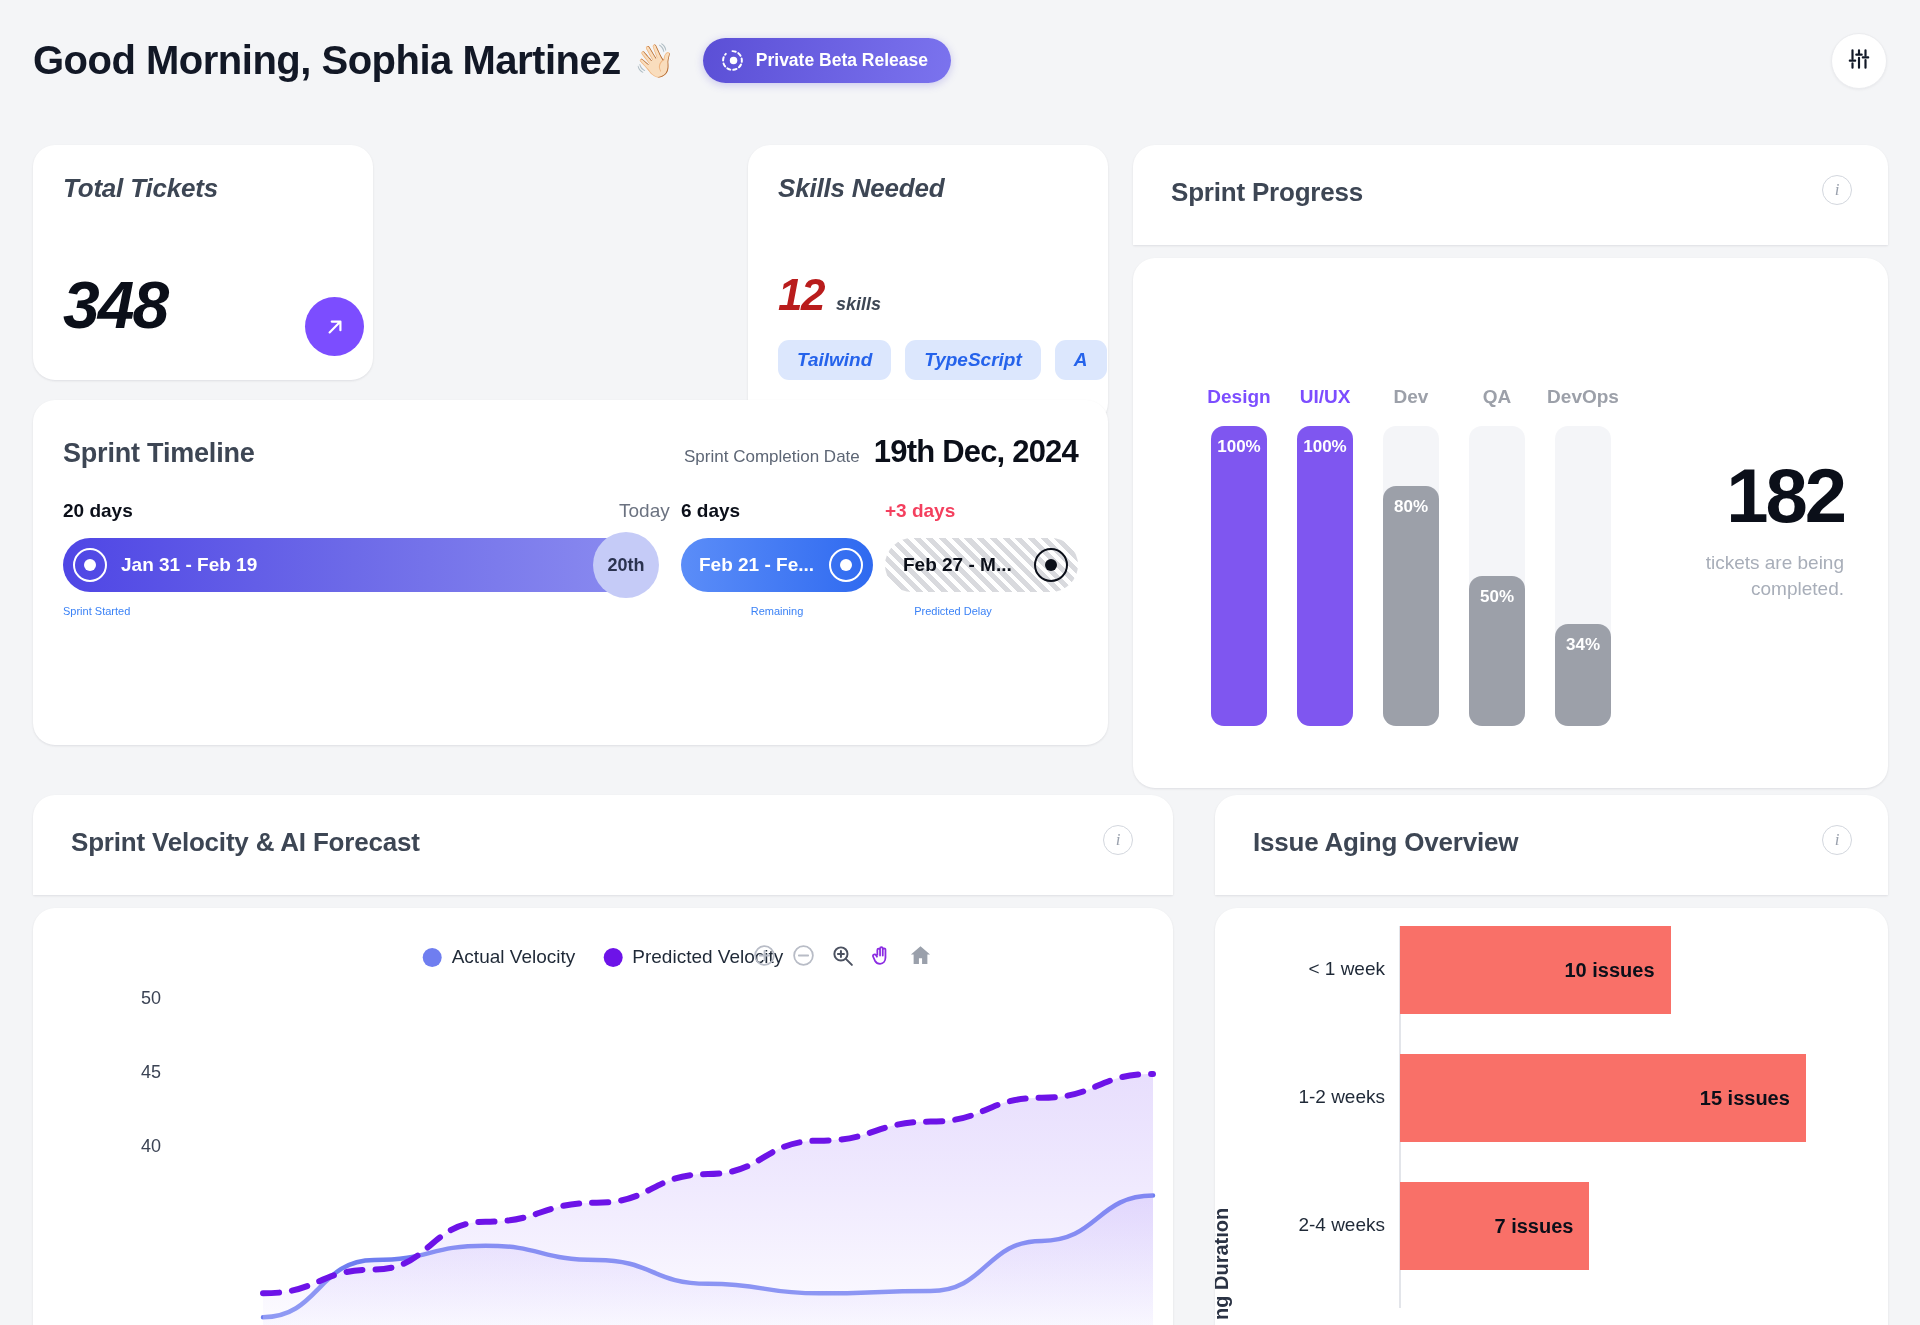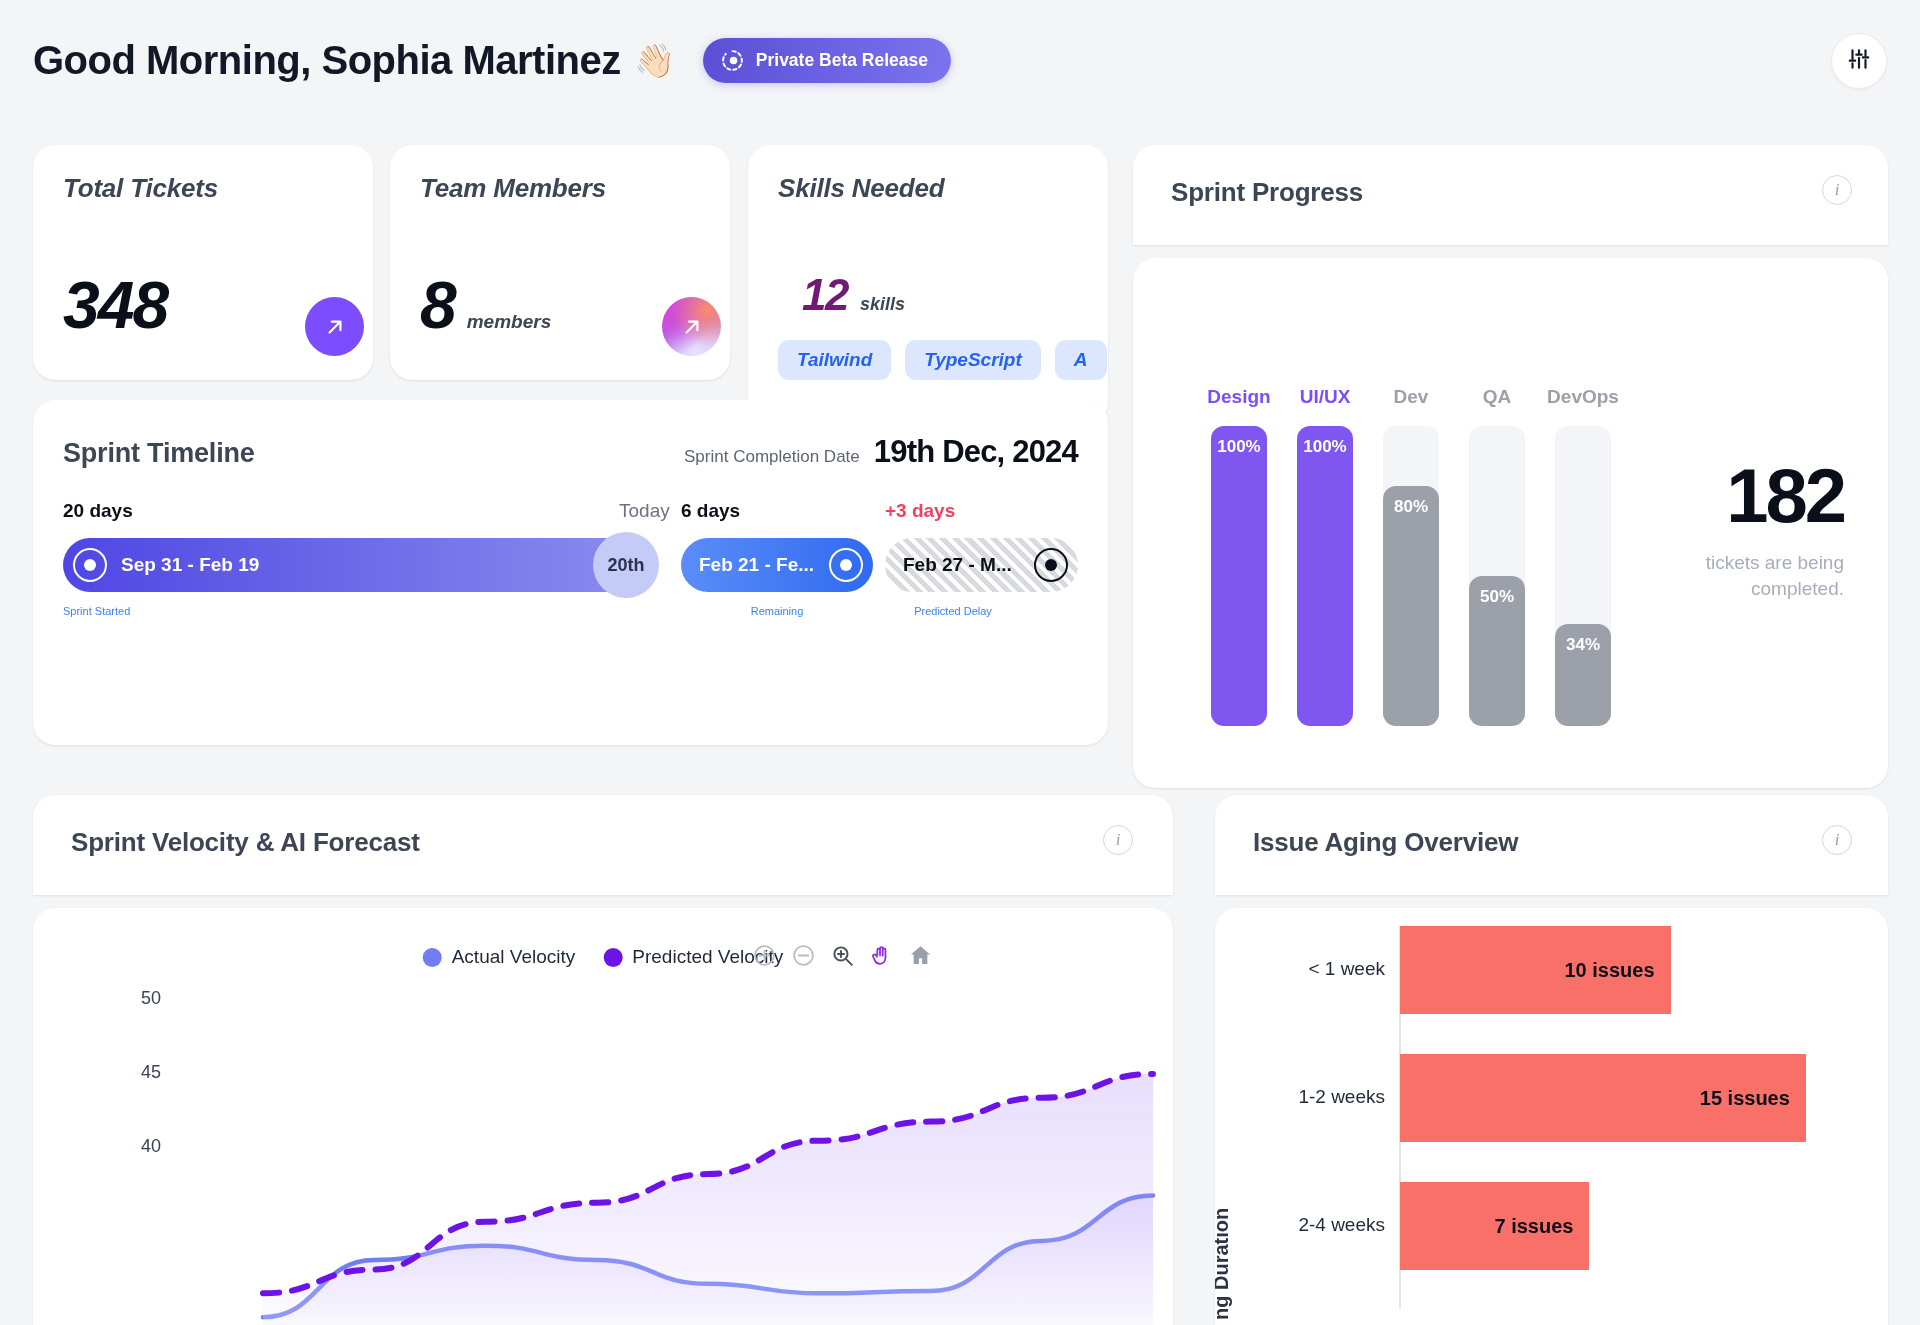--- a/index.html
+++ b/index.html
@@ -81,21 +81,21 @@
   
   #card-total-tickets { left: 33px; top: 145px; width: 340px; height: 235px; }
   #card-total-tickets .stat-badge { left: 272px; top: 152px; }
   
   #card-team-members { left: 390px; top: 145px; width: 340px; height: 235px; }
   #card-team-members .stat-badge { left: 272px; top: 152px; }
   
   #card-skills-needed { left: 748px; top: 145px; width: 360px; height: 280px; overflow: hidden; }
   #card-skills-needed .stat-title { left: 30px; top: 28px; }
   .skills-row { position: absolute; left: 30px; top: 128px; display: flex; align-items: baseline; gap: 12px; }
-  .skills-value { font-size: 44px; font-weight: 800; color: #701a75; letter-spacing: -1.5px; line-height: 1; margin-left: 24px; }
+  .skills-value { font-size: 44px; font-weight: 800; color: #b91c1c; letter-spacing: -1.5px; line-height: 1; }
   .skills-unit { font-size: 18px; font-weight: 600; color: #3d4654; }
   .skill-tags { position: absolute; left: 30px; top: 195px; display: flex; gap: 14px; }
   .skill-tag {
     background: #dce7fd; color: #2563eb;
     font-size: 19px; font-weight: 600;
     padding: 9px 19px; border-radius: 11px; white-space: nowrap;
   }
 
   
   #card-sprint-progress { left: 1133px; top: 145px; width: 755px; height: 100px; border-radius: 22px 22px 0 0; }
@@ -259,34 +259,20 @@
     </div>
     <div class="stat-badge purple">
       <span>
         <svg width="26" height="26" viewBox="0 0 24 24" fill="none" stroke="#ffffff" stroke-width="2" stroke-linecap="round" stroke-linejoin="round">
           <path d="M7 17 17 7M9 7h8v8"></path>
         </svg>
       </span>
     </div>
   </div>
 
-  <div class="card stat-card" id="card-team-members">
-    <div class="stat-title">Team Members</div>
-    <div class="stat-row">
-      <span class="stat-value">8</span>
-      <span class="stat-unit">members</span>
-    </div>
-    <div class="stat-badge gradient">
-      <span>
-        <svg width="26" height="26" viewBox="0 0 24 24" fill="none" stroke="#ffffff" stroke-width="2" stroke-linecap="round" stroke-linejoin="round">
-          <path d="M7 17 17 7M9 7h8v8"></path>
-        </svg>
-      </span>
-    </div>
-  </div>
 
   <div class="card stat-card" id="card-skills-needed">
     <div class="stat-title">Skills Needed</div>
     <div class="skills-row">
       <span class="skills-value">12</span>
       <span class="skills-unit">skills</span>
     </div>
     <div class="skill-tags" id="skill-tags">
         <div class="skill-tag">Tailwind</div>
         <div class="skill-tag">TypeScript</div>
@@ -362,21 +348,21 @@
           <div class="tl-cap light" style="left: 556px;">Today</div>
           <div class="tl-cap" style="left: 0px;">20 days</div>
           <div class="tl-cap" style="left: 618px;">6 days</div>
           <div class="tl-cap danger" style="left: 822px;">+3 days</div>
         </div>
       <div class="tl-track" id="tl-track">
           <div class="tl-seg primary" style="left: 0px; width: 580px; padding-left: 10px;">
             <div class="tl-knob">
               <i></i>
             </div>
-            <div class="tl-seg-text" style="margin-left: 14px;">Sep 31 - Feb 19</div>
+            <div class="tl-seg-text" style="margin-left: 14px;">Jan 31 - Feb 19</div>
           </div>
           <div class="tl-seg remaining" style="left: 618px; width: 192px; padding-left: 18px; padding-right: 10px;">
             <div class="tl-seg-text">Feb 21 - Fe...</div>
             <div style="flex: 1 1 0%;"></div>
             <div class="tl-knob">
               <i></i>
             </div>
           </div>
           <div class="tl-seg delay" style="left: 822px; width: 193px; padding-left: 18px; padding-right: 10px;">
             <div class="tl-seg-text">Feb 27 - M...</div>

